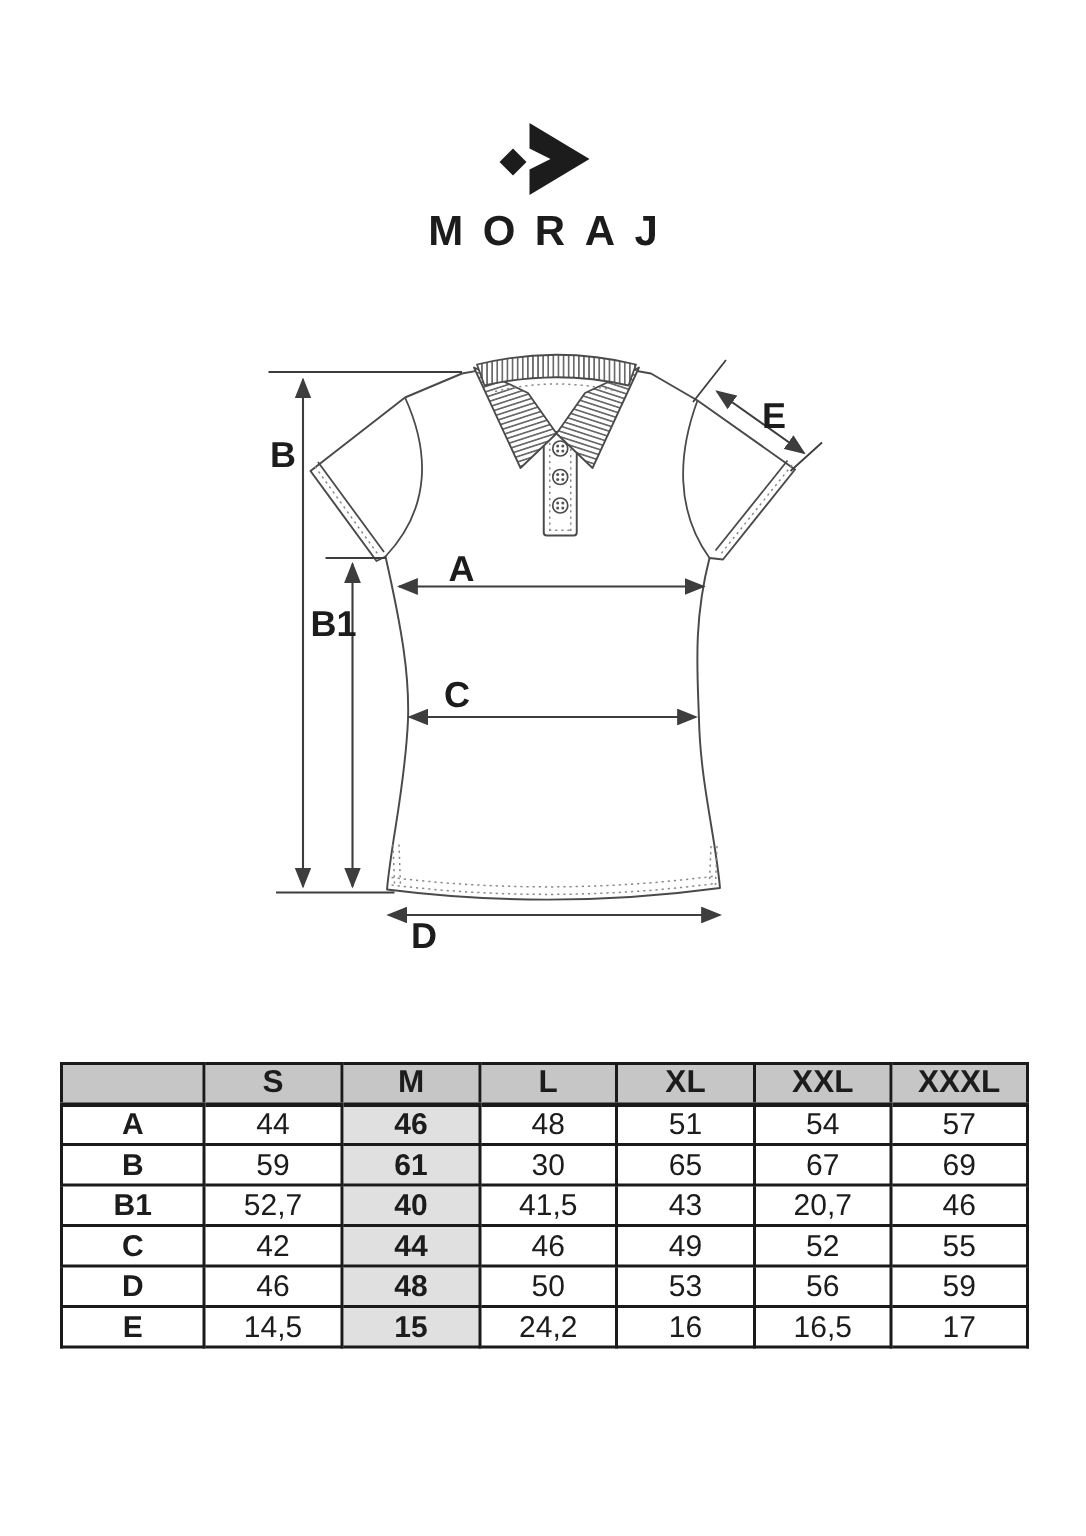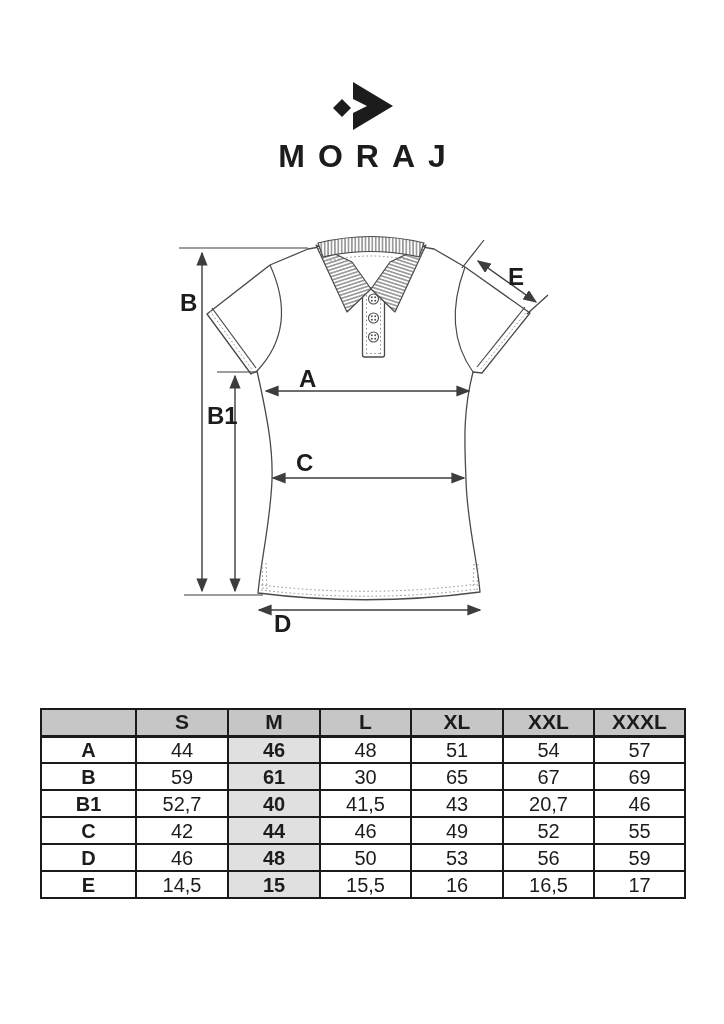--- a/index.html
+++ b/index.html
@@ -20,21 +20,21 @@
     overflow:hidden;
   }
   
   .logo{
     position:absolute;top:78px;left:0;width:724px;
     display:flex;flex-direction:column;align-items:center;
   }
   .logo-icon{width:70px;height:54px;display:block;}
   .logo-text{
     margin-top:6px;
-    font-size:32px;font-weight:bold;color:var(--ink);
+    font-size:28px;font-weight:bold;color:var(--ink);
     letter-spacing:13px;
     padding-left:13px; 
     text-align:center;
   }
   
   .diagram{
     position:absolute;left:150px;top:210px;width:450px;height:450px;
   }
   .diagram svg{width:100%;height:100%;display:block;}
   .outline{fill:#ffffff;stroke:#4a4a4a;stroke-width:1.3;stroke-linejoin:round;}
@@ -244,20 +244,20 @@
         <td class="hl">48</td>
         <td>50</td>
         <td>53</td>
         <td>56</td>
         <td>59</td>
       </tr>
       <tr>
         <th>E</th>
         <td>14,5</td>
         <td class="hl">15</td>
-        <td>15,5</td>
+        <td>24,2</td>
         <td>16</td>
         <td>16,5</td>
         <td>17</td>
       </tr>
     </tbody>
   </table>
 </div>
 
 </body></html>

